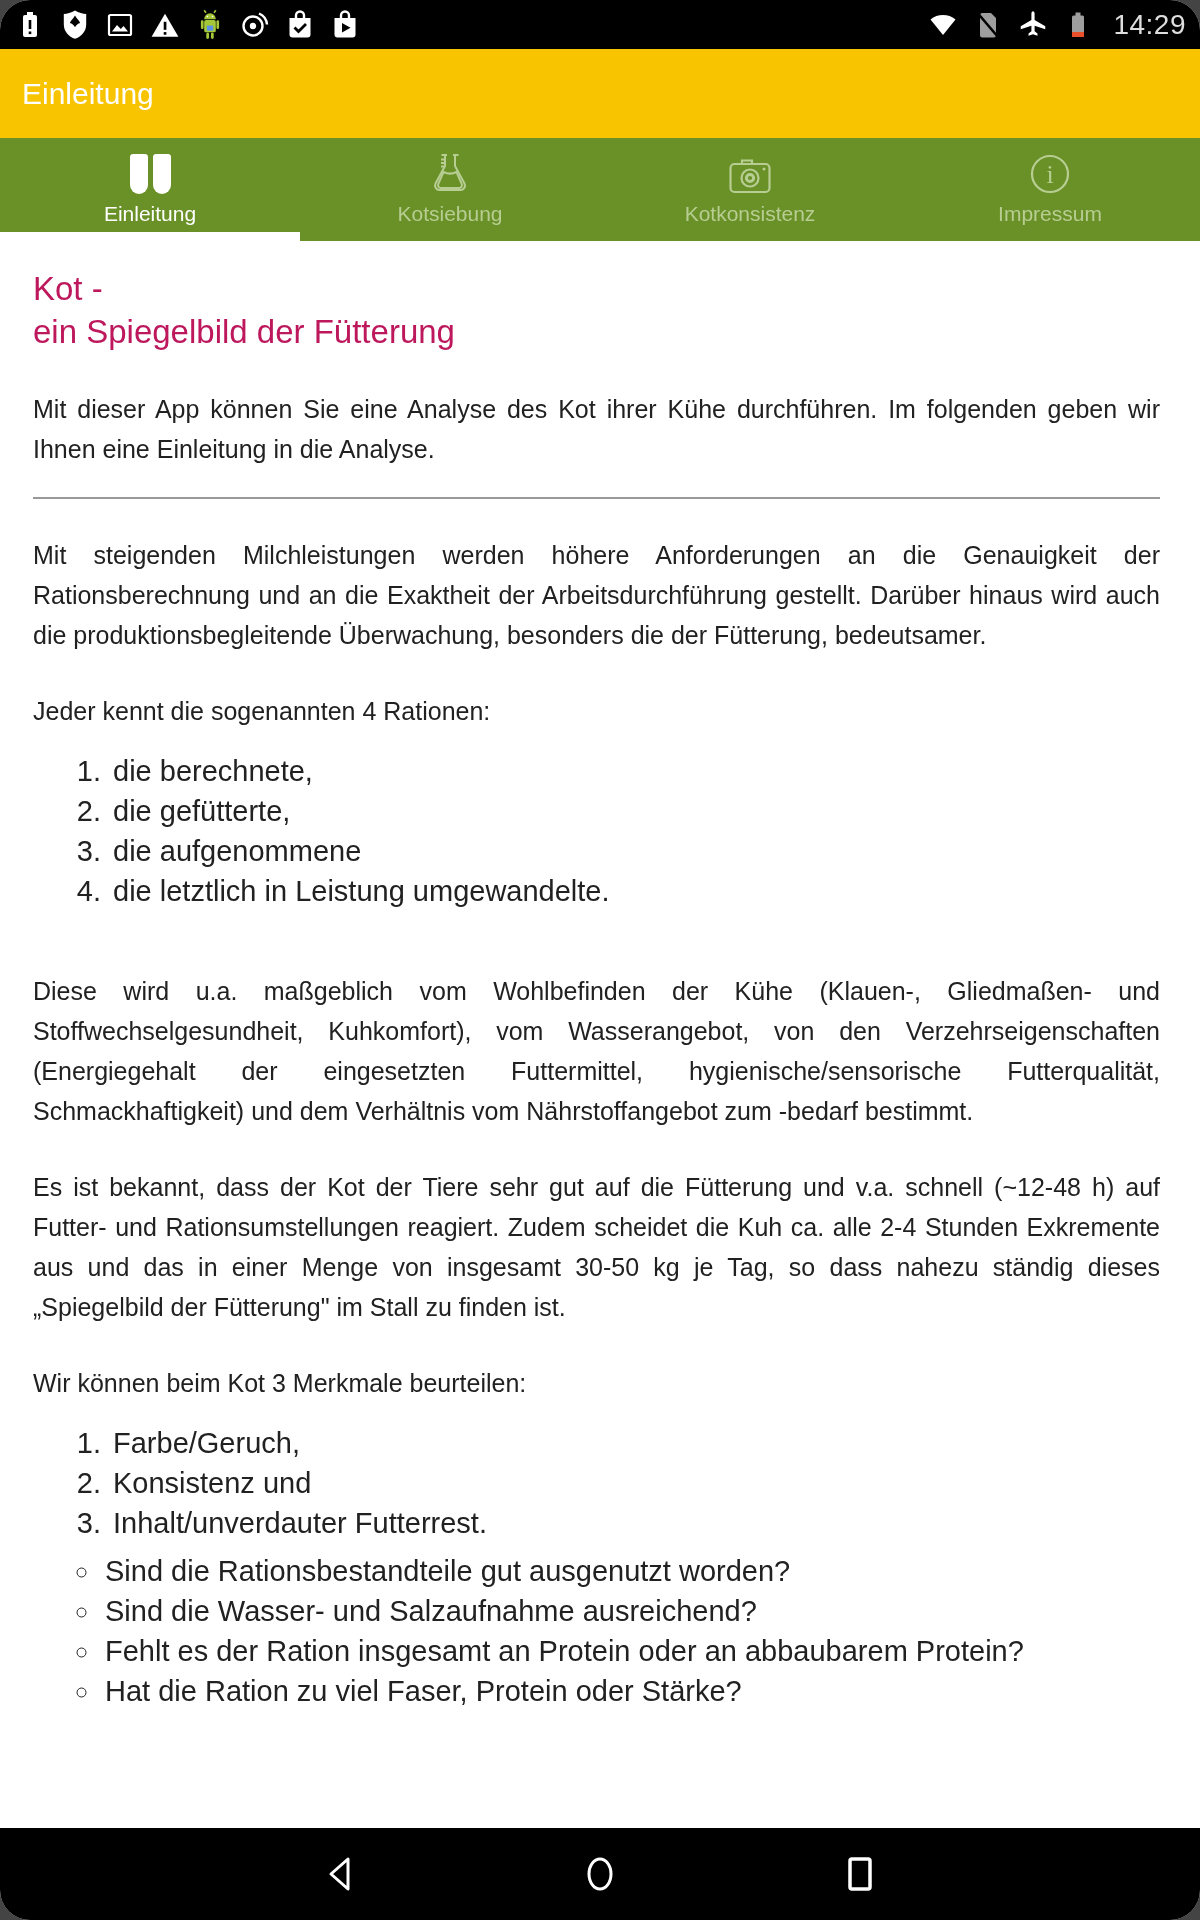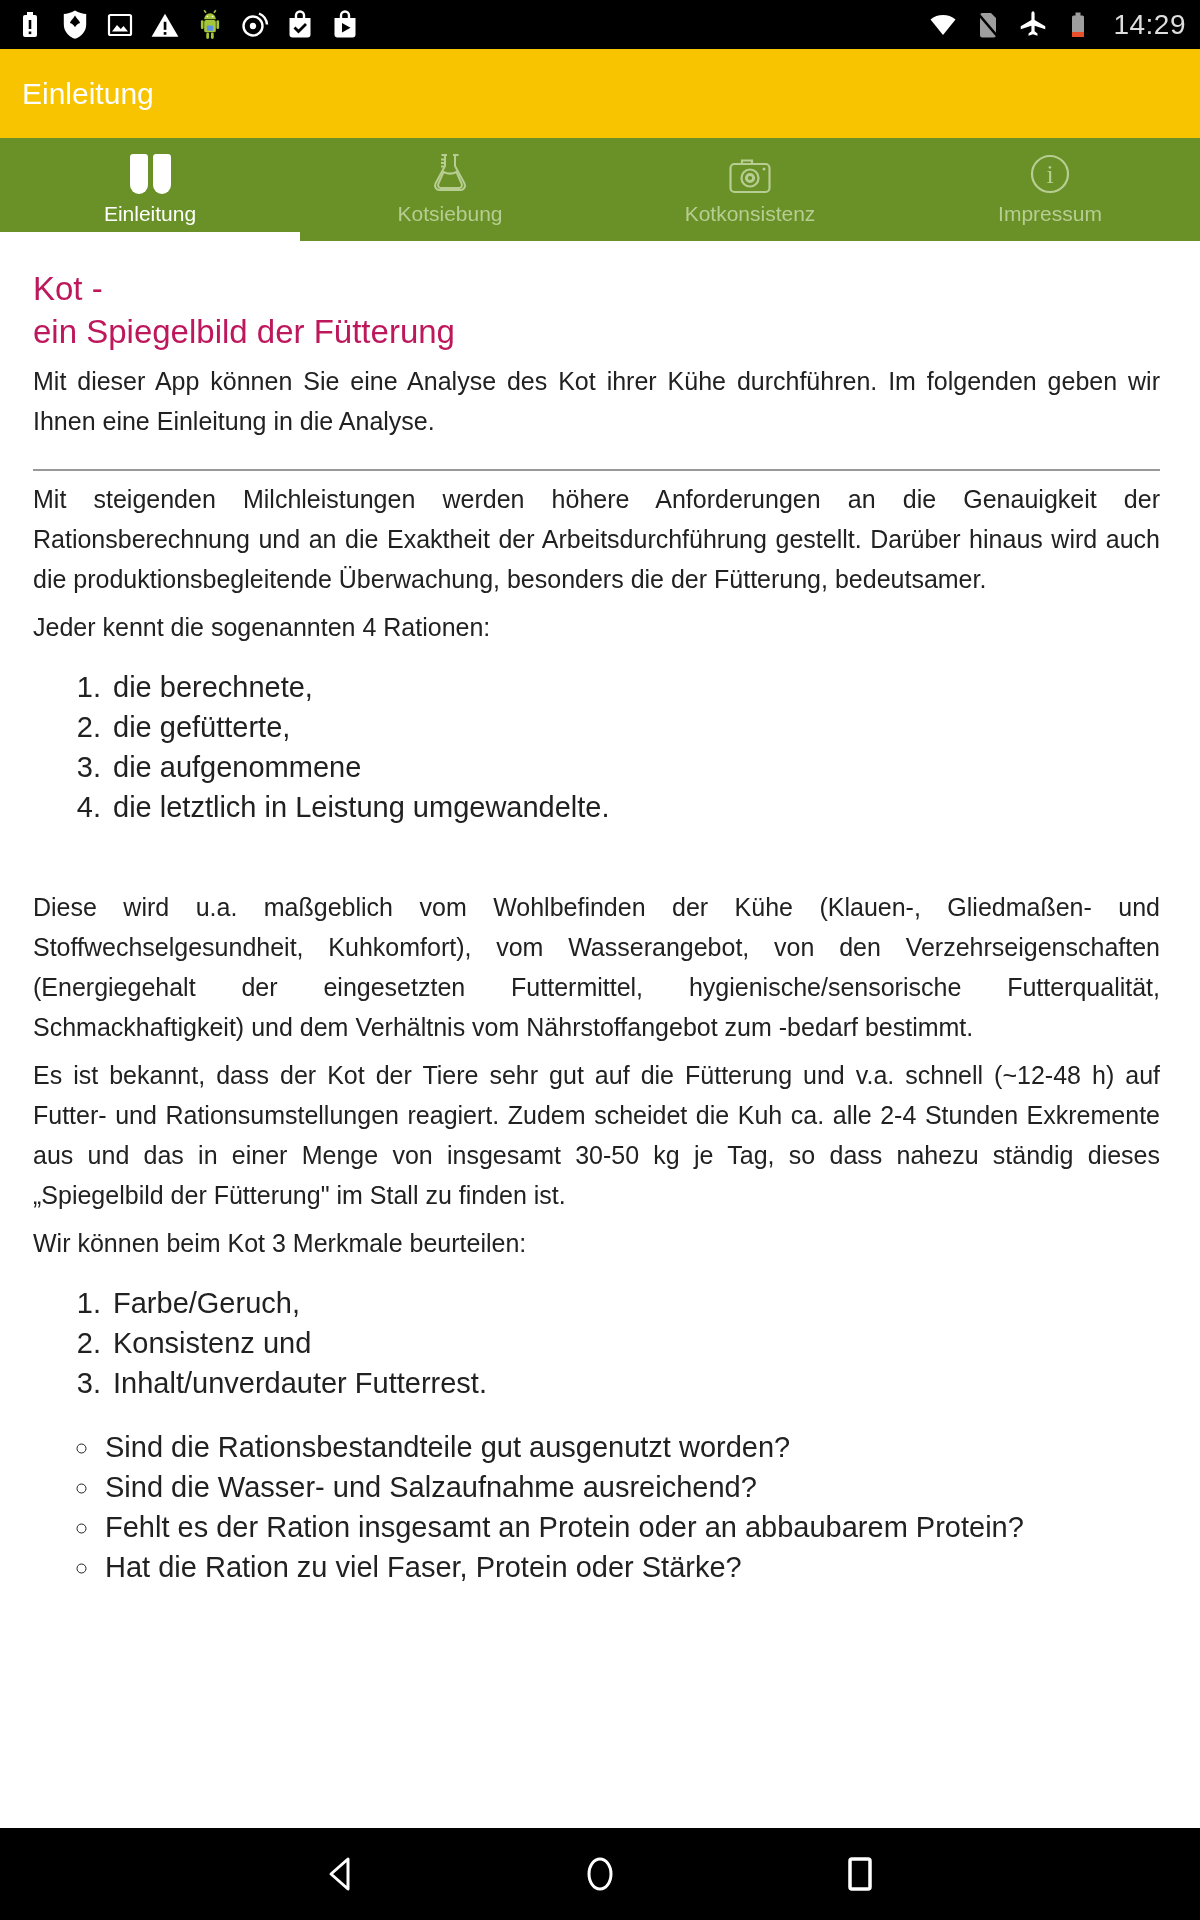--- a/index.html
+++ b/index.html
@@ -1,19 +1,19 @@
 <!DOCTYPE html>
 <html lang="de"><head>
 <meta charset="utf-8">
 <style>
   * { margin:0; padding:0; box-sizing:border-box; }
   html,body { background:#444; }
   .screen{
     position:relative; width:1200px; height:1920px; background:#fff;
-    font-family:"Liberation Sans", sans-serif; overflow:hidden; margin:0 auto;
+    font-family:"Liberation Sans", sans-serif; overflow:hidden; margin:0 auto;border-radius:30px;
   }
   
   .status-bar{
     height:49px; background:#000; display:flex; align-items:center;
     padding:0 14px; gap:13px;
   }
   .status-bar .sicon{ display:inline-flex; align-items:center; justify-content:center; width:32px; height:36px; }
   .status-bar .spacer{ flex:1; }
   .status-time{ color:#dedede; font-size:28px; margin-left:6px; letter-spacing:0.5px; }
   
@@ -33,24 +33,24 @@
   .tab-indicator{ position:absolute; left:0; bottom:0; width:300px; height:9px; background:#fff; }
   
   .book{ display:flex; gap:5px; padding-bottom:2px; }
   .book i{ display:block; width:18px; height:40px; background:currentColor;
            border-radius:4px 4px 11px 11px; }
   
   .content{
     padding:26px 40px 120px 33px; color:#212121;
   }
   .content h1{ font-size:33px; line-height:43px; font-weight:400; color:#be185d; margin-bottom:0; }
-  .content p{ font-size:25px; line-height:40px; text-align:justify; margin-top:8px; }
+  .content p{ font-size:25px; line-height:40px; text-align:justify; margin-top:36px; }
   .content hr{ border:none; border-top:2px solid #999; margin:28px 0 0 0; }
   .content ol{ margin-top:20px; padding-left:76px; }
-  .content ul{ margin-top:24px; padding-left:68px; list-style:circle; }
+  .content ul{ margin-top:8px; padding-left:68px; list-style:circle; }
   .content li{ font-size:29px; line-height:40px; padding-left:4px; }
   .mt-extra{ margin-top:60px !important; }
   
   .nav-bar{
     position:absolute; left:0; right:0; bottom:0; height:92px; background:#000;
     display:flex; align-items:center; justify-content:center; gap:216px;
   }
   .nav-btn{ display:flex; align-items:center; justify-content:center; width:44px; height:44px; cursor:pointer; }
 </style>
 </head>

